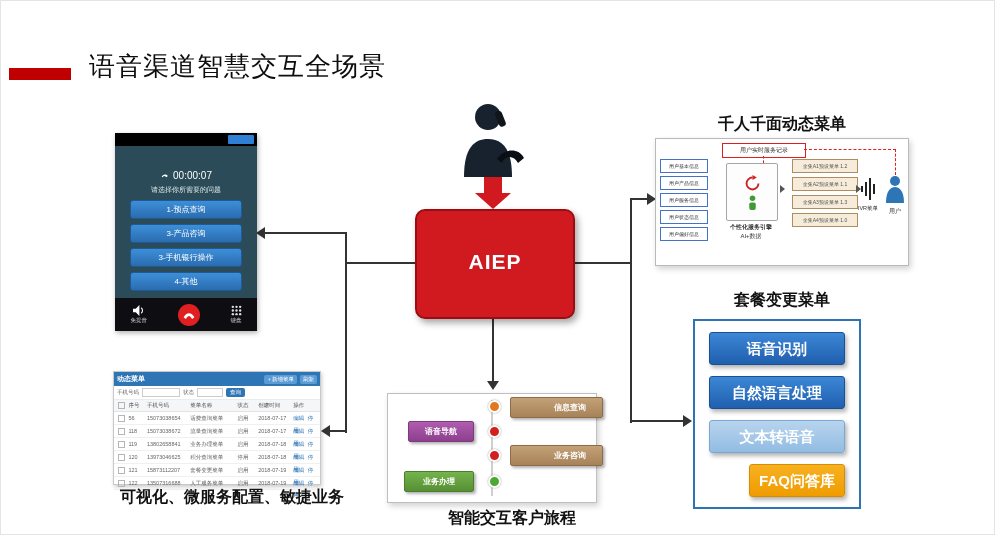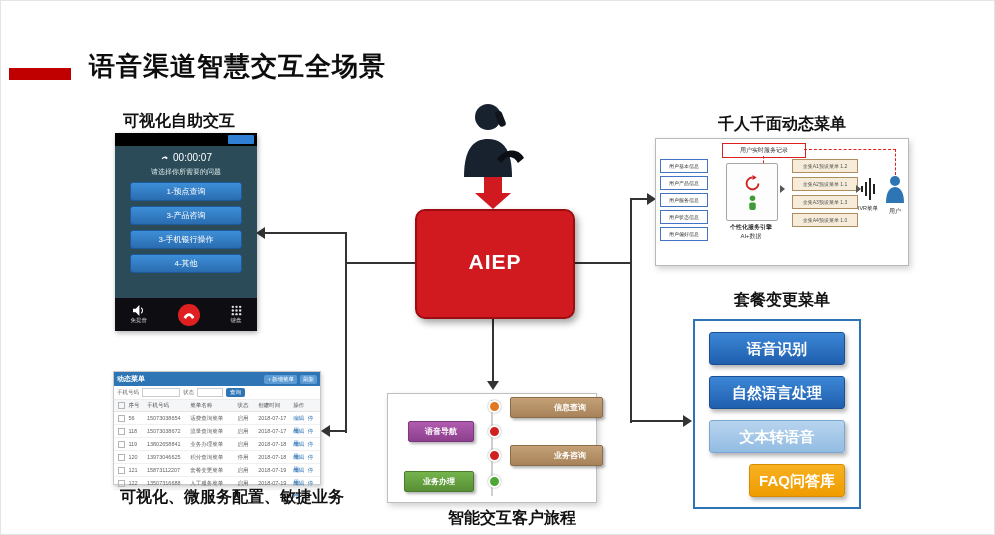--- a/index.html
+++ b/index.html
@@ -2,21 +2,21 @@
 <html><head>
 <meta charset="utf-8">
 <style>
   html,body{margin:0;padding:0;background:#fff;}
   .slide{position:relative;width:995px;height:535px;background:#fff;border:1px solid #e4e4e4;
          font-family:"Liberation Sans","DejaVu Sans",sans-serif;overflow:hidden;box-sizing:border-box;}
   .abs{position:absolute;}
 
   
   .accent-bar{left:8px;top:67px;width:62px;height:12px;background:#c00000;}
-  .page-title{left:88px;top:48px;font-size:26px;font-weight:700;color:#0d0d0d;letter-spacing:1px;}
+  .page-title{left:88px;top:48px;font-size:26px;font-weight:400;color:#0d0d0d;letter-spacing:1px;}
 
   .sec-label{font-size:16px;font-weight:800;color:#111;}
 
   
   .conn{position:absolute;background:#333;}
   .arr{position:absolute;width:0;height:0;}
   .arr.left{border-top:6px solid transparent;border-bottom:6px solid transparent;border-right:9px solid #333;}
   .arr.right{border-top:6px solid transparent;border-bottom:6px solid transparent;border-left:9px solid #333;}
   .arr.down{border-left:6px solid transparent;border-right:6px solid transparent;border-top:9px solid #333;}
 
@@ -25,21 +25,21 @@
   .big-arrow-head{left:474px;top:192px;width:0;height:0;border-left:18px solid transparent;border-right:18px solid transparent;border-top:16px solid #d11a20;}
 
   
   .aiep{left:414px;top:208px;width:156px;height:106px;background:#d11a20;border:2px solid #9c0d12;border-radius:10px;
         box-shadow:3px 4px 7px rgba(0,0,0,.35);color:#fff;font-size:21px;font-weight:800;text-align:center;line-height:102px;letter-spacing:1px;}
 
   
   .phone{left:114px;top:132px;width:142px;height:198px;background:#2a4b57;box-shadow:1px 2px 5px rgba(0,0,0,.3);}
   .p-status{height:13px;background:#000;position:relative;}
   .p-status-btn{position:absolute;right:3px;top:2px;width:26px;height:9px;background:#2f7fd4;border-radius:1px;}
-  .p-timer{margin-top:6px;color:#fff;font-size:10px;text-align:center;display:flex;align-items:center;justify-content:center;gap:4px;}
+  .p-timer{margin-top:24px;color:#fff;font-size:10px;text-align:center;display:flex;align-items:center;justify-content:center;gap:4px;}
   .p-prompt{margin-top:4px;color:#dce9ec;font-size:7px;text-align:center;}
   .p-menu{margin-top:5px;}
   .p-btn{width:110px;height:17px;margin:0 auto 5px auto;background:linear-gradient(#3d8fd8,#2a6cb0);border:1px solid #1d5a9a;border-radius:3px;
          color:#fff;font-size:8px;text-align:center;line-height:17px;}
   .p-bottom{position:absolute;left:0;bottom:0;width:100%;height:33px;background:#0d0d12;display:flex;align-items:center;justify-content:space-around;}
   .p-foot-item{display:flex;flex-direction:column;align-items:center;gap:1px;}
   .p-foot-label{color:#cfcfcf;font-size:5.5px;}
   .p-hangup{width:22px;height:22px;border-radius:50%;background:#e02020;display:flex;align-items:center;justify-content:center;}
 
   
@@ -100,21 +100,20 @@
   .caption{font-size:16px;font-weight:800;color:#111;margin-left:41px;}
 </style>
 </head>
 <body>
 
 <div class="slide">
 
   <div class="abs accent-bar"></div>
   <div class="abs page-title">语音渠道智慧交互全场景</div>
 
-  <div class="abs sec-label" style="left:122px;top:110px;">可视化自助交互</div>
   <div class="abs sec-label" style="left:717px;top:113px;">千人千面动态菜单</div>
   <div class="abs sec-label" style="left:733px;top:289px;">套餐变更菜单</div>
 
   <div class="conn" style="left:262px;top:231px;width:84px;height:2px;"></div>
   <div class="arr left" style="left:255px;top:226px;"></div>
   <div class="conn" style="left:344px;top:231px;width:2px;height:201px;"></div>
   <div class="conn" style="left:344px;top:261px;width:70px;height:2px;"></div>
   <div class="conn" style="left:327px;top:429px;width:19px;height:2px;"></div>
   <div class="arr left" style="left:320px;top:424px;"></div>
   <div class="conn" style="left:570px;top:261px;width:61px;height:2px;"></div>

